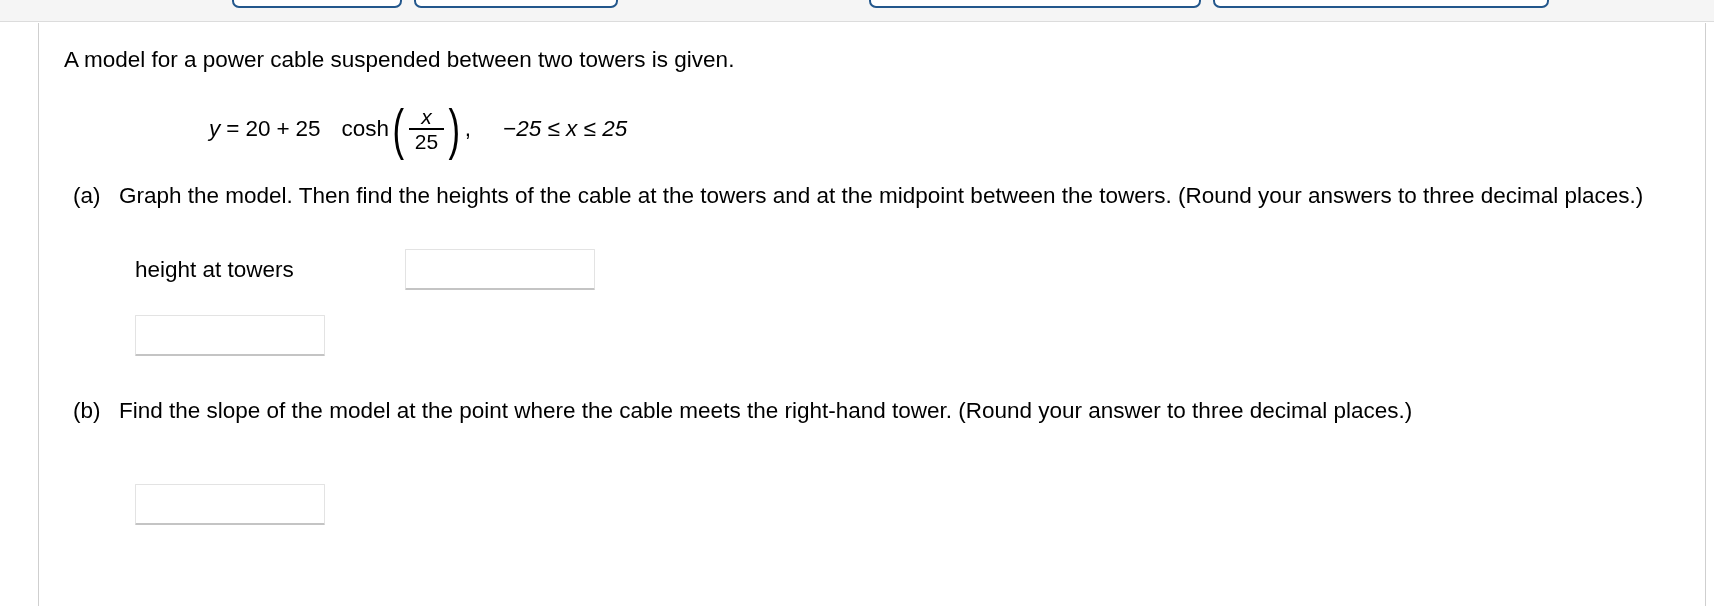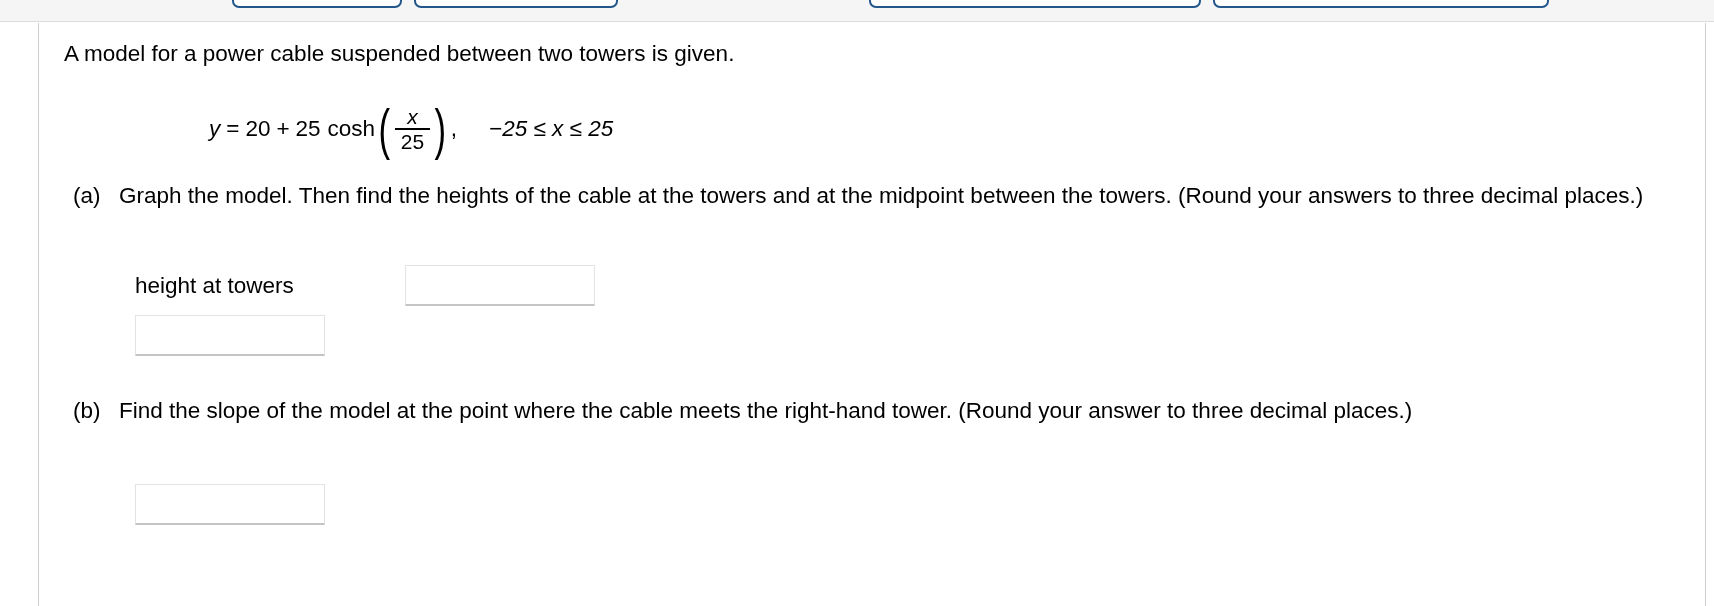--- a/index.html
+++ b/index.html
@@ -65,41 +65,41 @@
     top: 0;
     left: 39px;
     width: 1666px;
     height: 583px;
     color: #000000;
   }
 
   
   .intro {
     position: absolute;
-    top: 16px;
+    top: 22px;
     left: 25px;
     font-size: 22.5px;
     line-height: 30px;
     white-space: nowrap;
   }
 
   
   .formula {
     position: absolute;
     top: 83px;
     left: 170px;
     font-size: 22.5px;
     line-height: 1;
     display: flex;
     align-items: center;
     white-space: nowrap;
   }
   .mi { font-style: italic; }
   .op { margin: 0 6px; }
-  .funcname { margin-left: 7px; text-align: right; }
+  .funcname { margin-left: 21px; text-align: right; }
   .paren-group {
     display: inline-flex;
     align-items: center;
   }
   .big-paren {
     font-size: 56px;
     line-height: 0.78;
     font-weight: 300;
     transform: scaleX(0.62);
     display: inline-block;
@@ -215,21 +215,21 @@
         <span class="big-paren">)</span>
       </span>
       <span class="comma">,</span>
       <span class="domain-expr mi">−25 ≤ x ≤ 25</span>
     </div>
 
     <div class="part" style="top:155px;">
       <span class="part-label">(a)</span>
       <span class="part-text">Graph the model. Then find the heights of the cable at the towers and at the midpoint between the towers. (Round your answers to three decimal places.)</span>
 
-      <div class="answer-row" style="top:87px;">
+      <div class="answer-row" style="top:71px;">
         <span class="answer-label">height at towers</span>
         <input class="answer-input" type="text" placeholder="" style="">
       </div>
 
       <div class="answer-row" style="top:137px;">
         <input class="answer-input" type="text" placeholder="" style="">
       </div>
     </div>
 
     <div class="part" style="top:370px;">

